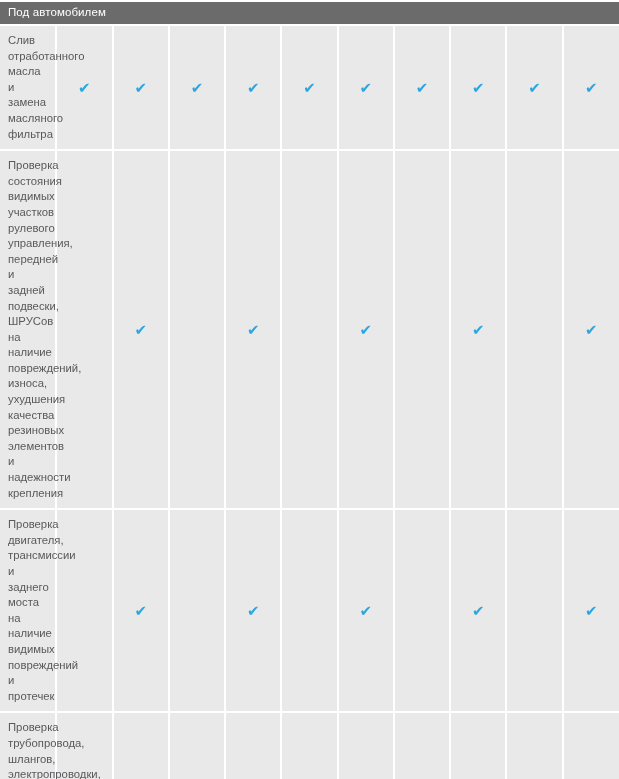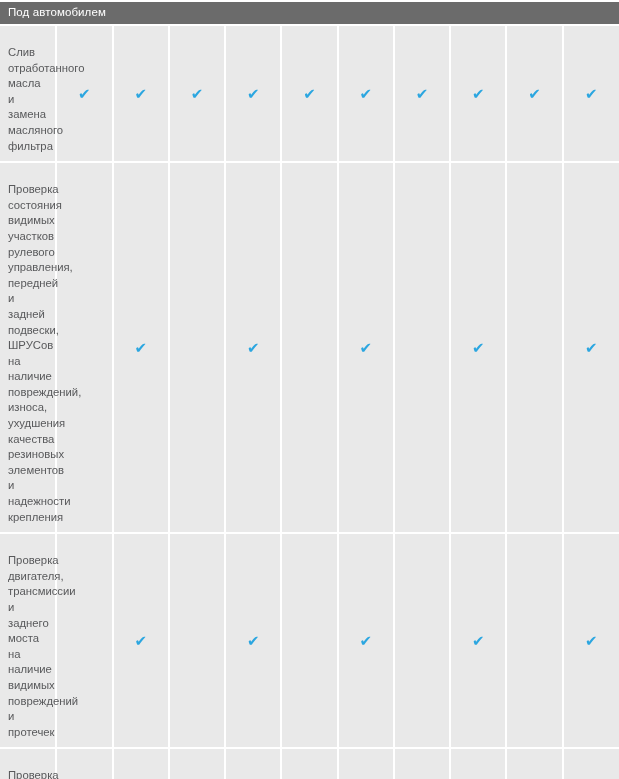--- a/index.html
+++ b/index.html
@@ -37,21 +37,21 @@
   tr.section-row.first > td {
     border-top: 2px solid #ffffff;
   }
 
   
   td.task-label {
     background: #e9e9e9;
     color: #58595b;
     font-size: 11.3px;
     line-height: 15.6px;
-    padding: 19px 10px 7px 8px;
+    padding: 7px 10px 7px 8px;
     vertical-align: top;
     border-right: 2px solid #ffffff;
     border-bottom: 2px solid #ffffff;
     width: 200px;
   }
 
   
   td.mark-cell {
     background: #e9e9e9;
     border-right: 2px solid #ffffff;

